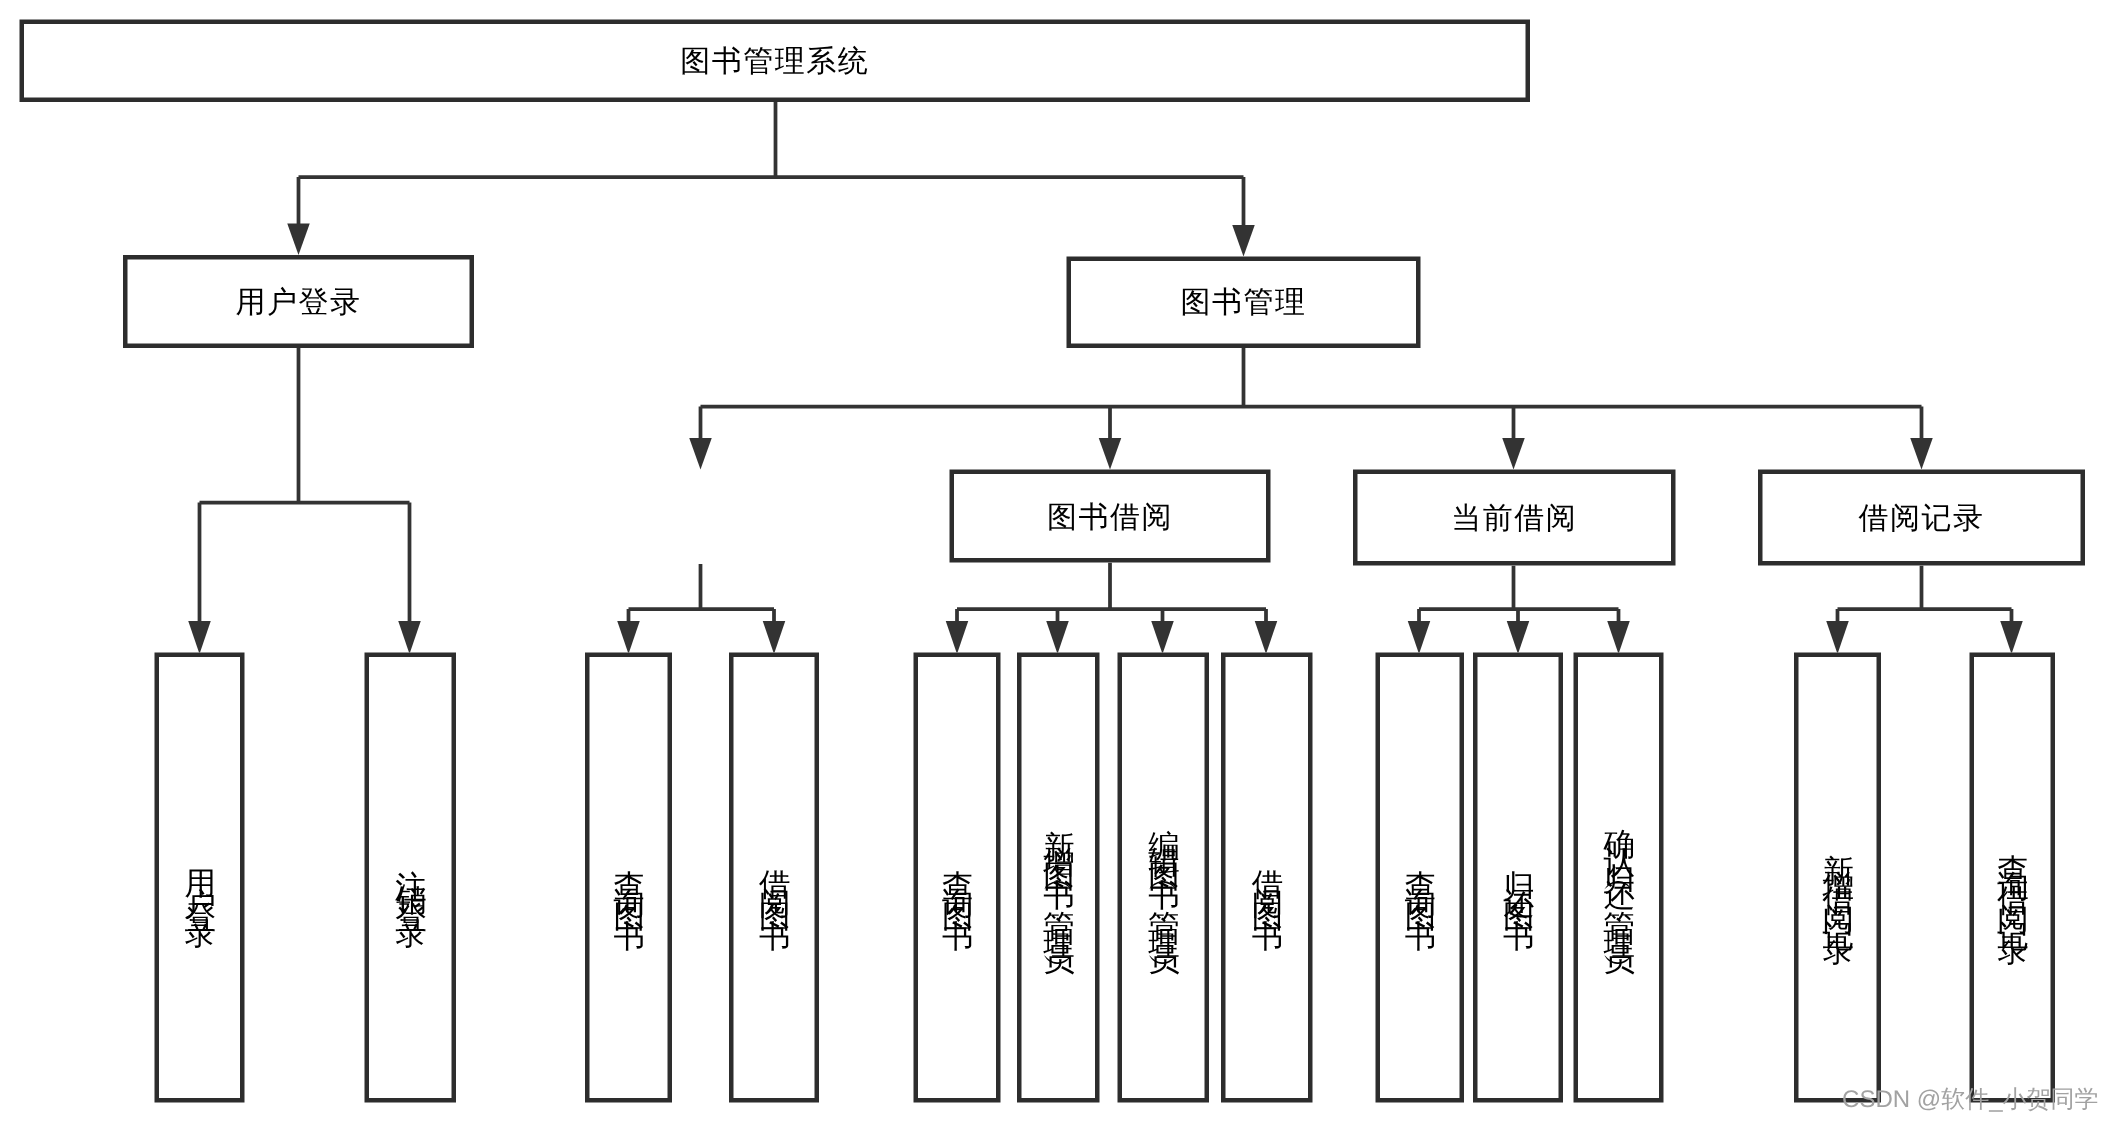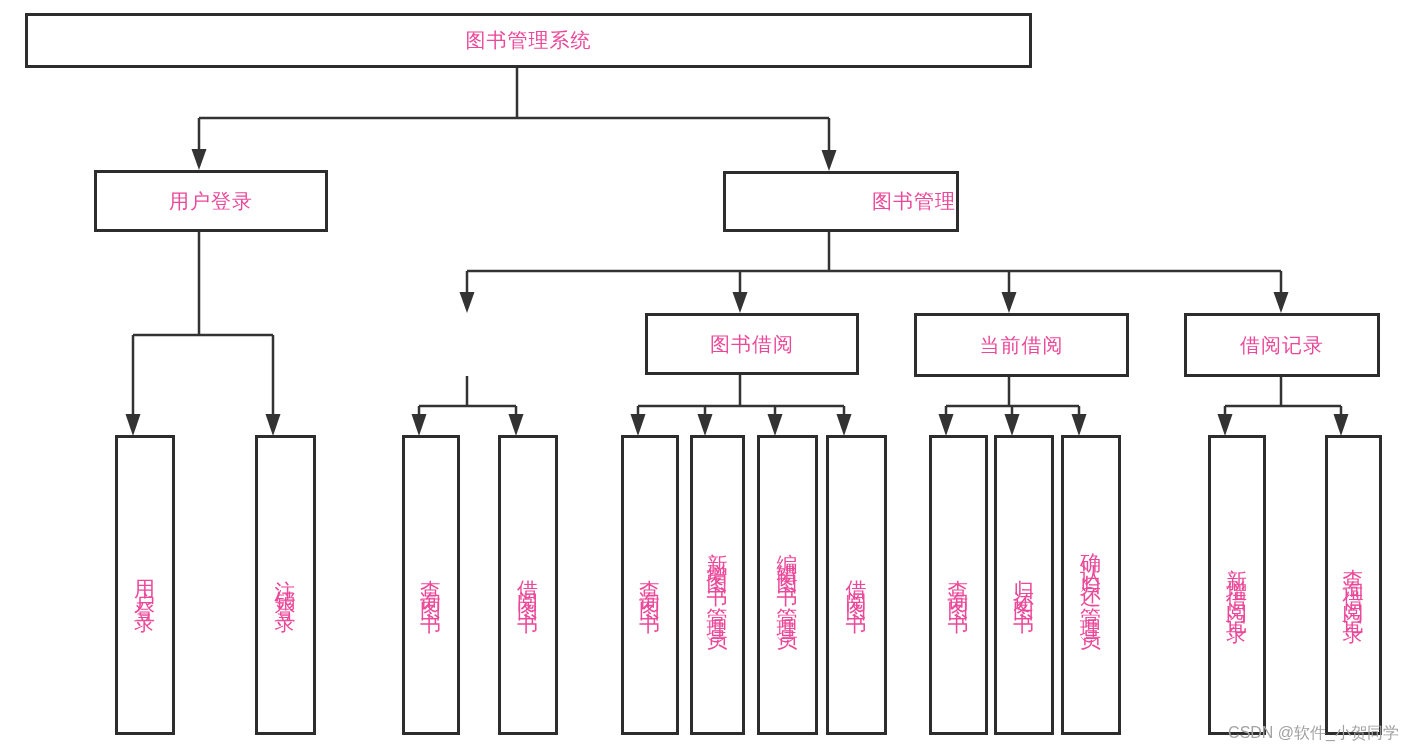--- a/index.html
+++ b/index.html
@@ -22,47 +22,46 @@
     z-index: 1;
   }
   .box {
     position: absolute;
     box-sizing: border-box;
     border: 3px solid #2d2d2d;
     background: #ffffff;
     display: flex;
     align-items: center;
     justify-content: center;
-    color: #ec4899;
+    color: #000000;
     z-index: 2;
-    margin-left: 12px;
   }
   .hlabel {
     font-size: 20px;
     letter-spacing: 1px;
     white-space: nowrap;
   }
   .leaf .vlabel {
     writing-mode: vertical-rl;
     text-orientation: mixed;
     font-size: 21px;
     letter-spacing: 11px;
     line-height: 1;
     white-space: nowrap;
   }
   
   .n-root   { left: 13px;   top: 13px;  width: 1007px; height: 55px; }
   
   .n-login  { left: 82px;   top: 170px; width: 234px;  height: 62px; }
-  .n-mgmt   { left: 711px;  top: 171px; width: 236px;  height: 61px; justify-content: flex-end; }
+  .n-mgmt   { left: 711px;  top: 171px; width: 236px;  height: 61px; }
   
   .n-rec    { left: 362px;  top: 313px; width: 210px;  height: 63px; }
   .n-borrow { left: 633px;  top: 313px; width: 214px;  height: 62px; }
   .n-cur    { left: 902px;  top: 313px; width: 215px;  height: 64px; }
-  .n-recs   { left: 1172px; top: 313px; width: 196px;  height: 64px; }
+  .n-recs   { left: 1172px; top: 313px; width: 218px;  height: 64px; }
   
   .leaf { top: 435px; height: 300px; }
   .l-a1 { left: 103px;  width: 60px; }
   .l-a2 { left: 243px;  width: 61px; }
   .l-b1 { left: 390px;  width: 58px; }
   .l-b2 { left: 486px;  width: 60px; }
   .l-c1 { left: 609px;  width: 58px; }
   .l-c2 { left: 678px;  width: 55px; }
   .l-c3 { left: 745px;  width: 61px; }
   .l-c4 { left: 814px;  width: 61px; }

